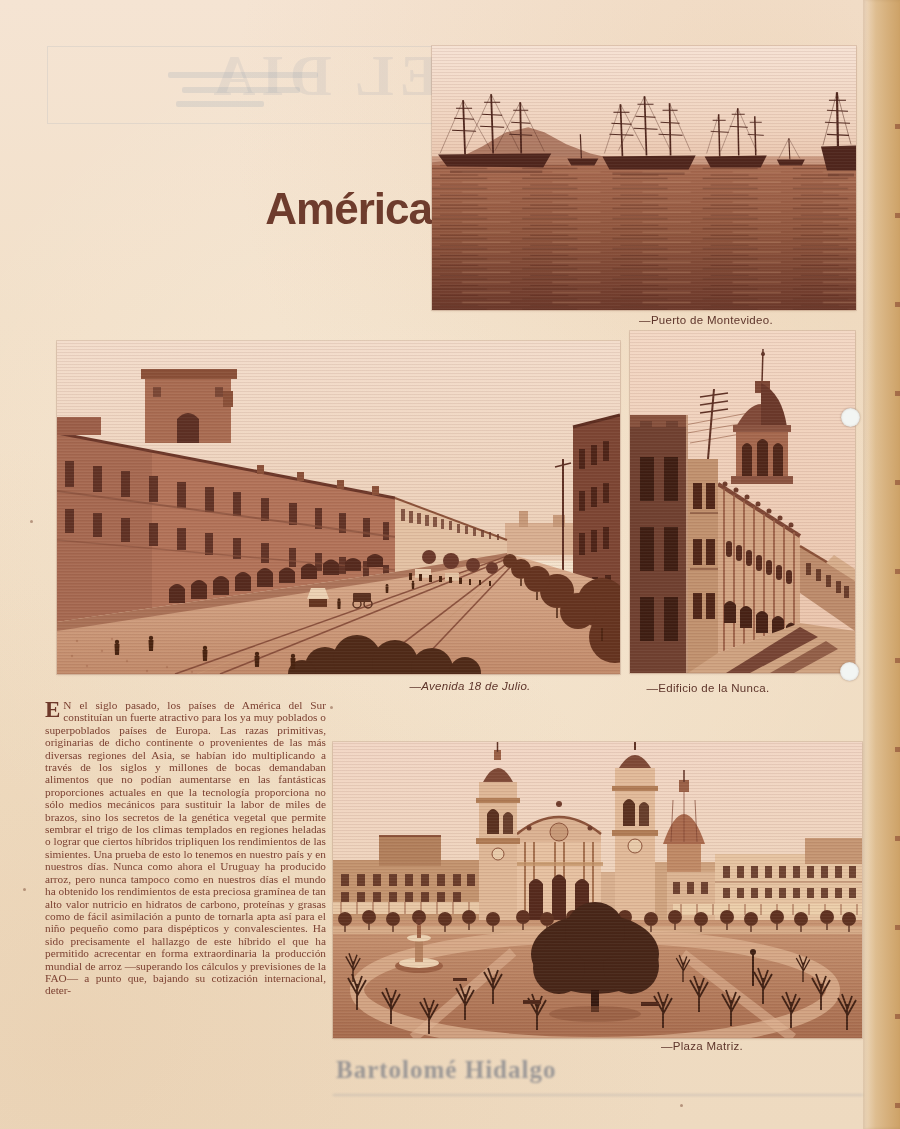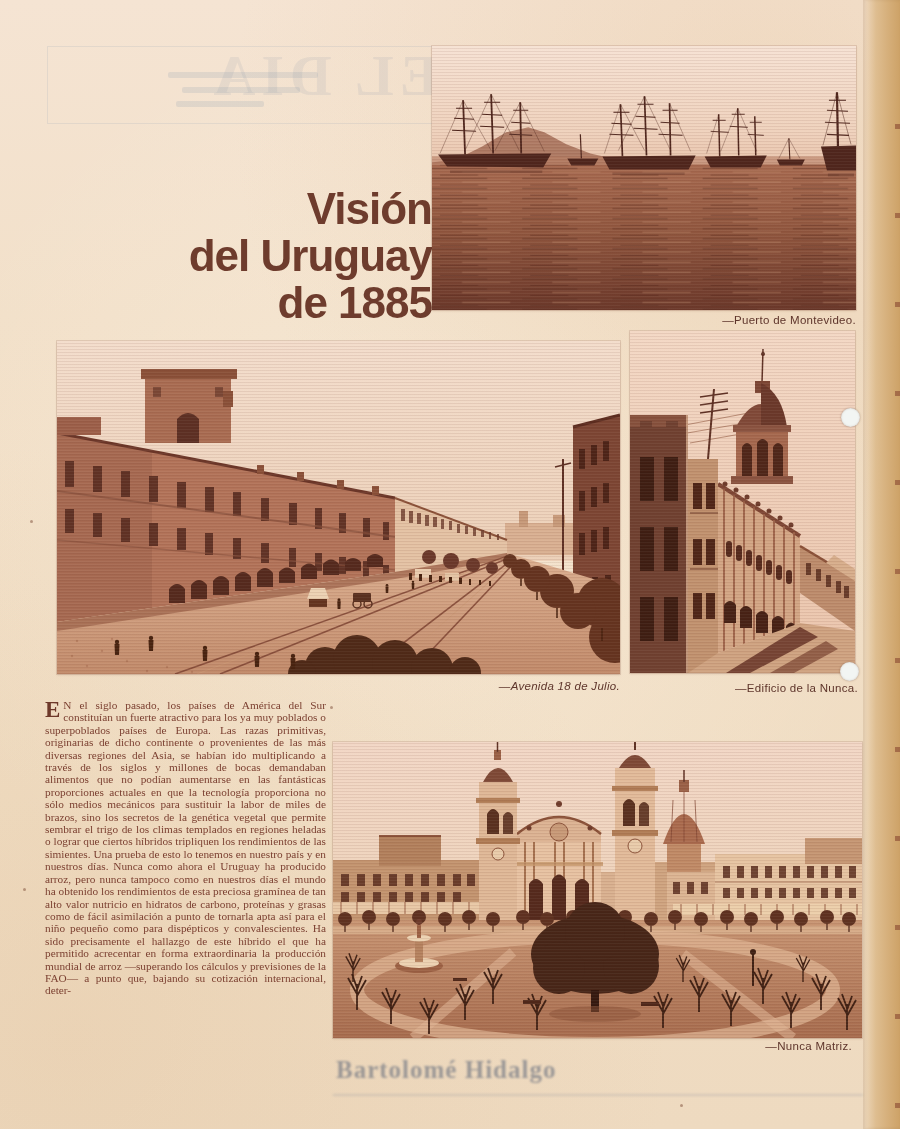--- a/index.html
+++ b/index.html
@@ -34,21 +34,21 @@
   
   .photo{position:absolute;box-shadow:0 0 0 1px rgba(110,60,40,.14), 0 1px 2px rgba(120,70,45,.18);}
   .photo svg{display:block;width:100%;height:100%;}
   .photo::after{content:"";position:absolute;inset:0;pointer-events:none;
     background:repeating-linear-gradient(0deg, rgba(96,44,32,.09) 0 1px, rgba(255,242,228,.05) 1px 2px, transparent 2px 3px);}
   .ph-puerto{left:432px;top:46px;width:424px;height:264px;}
   .ph-avenida{left:57px;top:341px;width:563px;height:333px;}
   .ph-bolsa{left:630px;top:331px;width:225px;height:342px;}
   .ph-plaza{left:333px;top:742px;width:529px;height:296px;}
   
-  .caption{position:absolute;width:300px;text-align:right;
+  .caption{position:absolute;width:300px;text-align:center;
     font-family:"Liberation Sans",sans-serif;font-size:11.5px;letter-spacing:.3px;color:#5e352b;}
   .cap-puerto{left:556px;top:314px;} .cap-avenida{left:320px;top:680px;font-style:italic;}
   .cap-bolsa{left:558px;top:682px;} .cap-plaza{left:552px;top:1040px;}
   
   .article{position:absolute;left:45px;top:699px;width:281px;
     font-size:11.3px;line-height:12.4px;text-align:justify;color:#7c4132;}
   .dropcap{float:left;font-size:23px;line-height:20px;font-weight:bold;padding:1px 3px 0 0;color:#6e392a;}
   
   .hole{position:absolute;width:19px;height:19px;border-radius:50%;background:#f2f5f3;z-index:6;
     box-shadow:0 0 2px rgba(100,60,45,.45), inset 0 0 2px rgba(140,110,90,.35);}
@@ -62,23 +62,22 @@
 
   <div class="ghost ghost-box"></div>
   <div class="ghost ghost-masthead">EL DIA</div>
   <div class="ghost ghost-bar gb1"></div>
   <div class="ghost ghost-bar gb2"></div>
   <div class="ghost ghost-bar gb3"></div>
   <div class="ghost ghost-headline">Bartolomé Hidalgo</div>
   <div class="ghost ghost-rule"></div>
 
   <h1 class="title">
-    <span>Visión</span><br>
-    <span>del Uruguay</span><br>
-    <span>de 1885</span>
+    <span>América</span><br>
+    <br>
   </h1>
 
   <figure class="photo ph-puerto" style="margin:0">
     <svg viewBox="0 0 423 263" preserveAspectRatio="none">
       <defs>
         <linearGradient id="puSky" x1="0" x2="0" y1="0" y2="1">
             <stop offset="0" stop-color="#f6e2d4"></stop>
             <stop offset=".7" stop-color="#efd2bd"></stop>
             <stop offset="1" stop-color="#e8c3ab"></stop>
           </linearGradient>
@@ -624,21 +623,21 @@
         <use href="#btree" x="470" y="240" transform="translate(470 240) scale(.75) translate(-470 -240)"></use>
       <g fill="#4e2719">
           <rect x="190" y="258" width="18" height="4"></rect>
           <rect x="308" y="260" width="18" height="4"></rect>
           <rect x="120" y="236" width="14" height="3"></rect>
         </g>
       <line x1="420" y1="244" x2="420" y2="212" stroke="#3f2013" stroke-width="2"></line>
         <circle cx="420" cy="210" r="3" fill="#3f2013"></circle>
     </svg>
   </figure>
-  <div class="caption cap-plaza">—Nunca Matriz.</div>
+  <div class="caption cap-plaza">—Plaza Matriz.</div>
 
   <div class="edge-strip"></div>
   <div class="edge-marks"></div>
   <div class="hole hole1"></div>
   <div class="hole hole2"></div>
   <div class="speck" style="left:30px;top:520px"></div>
   <div class="speck" style="left:23px;top:888px"></div>
   <div class="speck" style="left:330px;top:706px"></div>
   <div class="speck" style="left:680px;top:1104px"></div>
 

